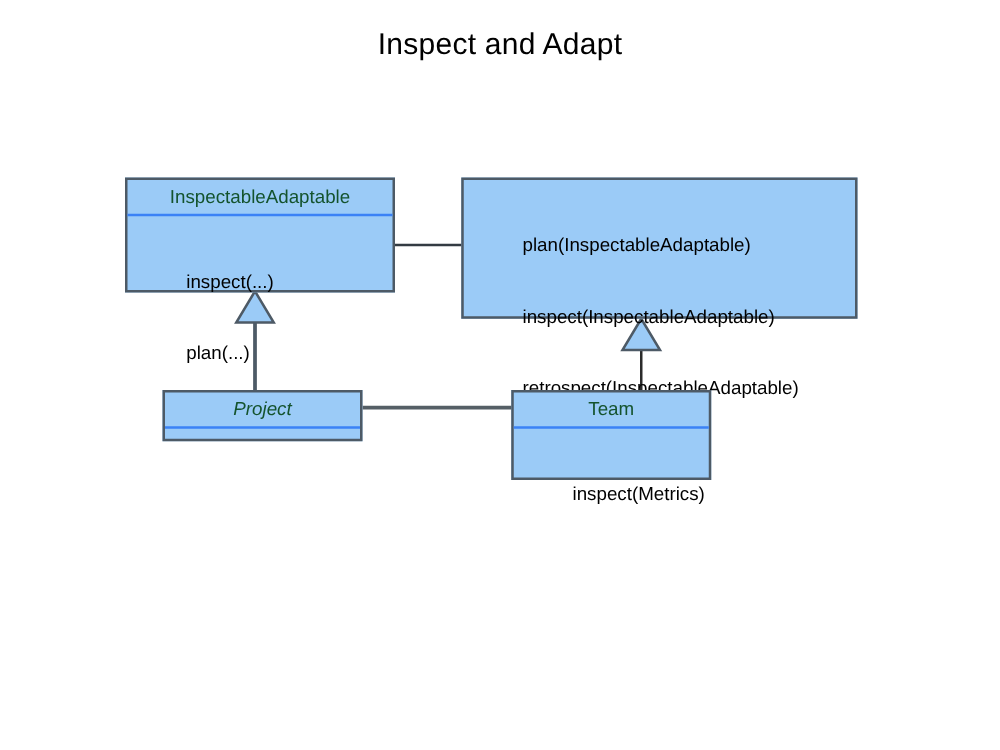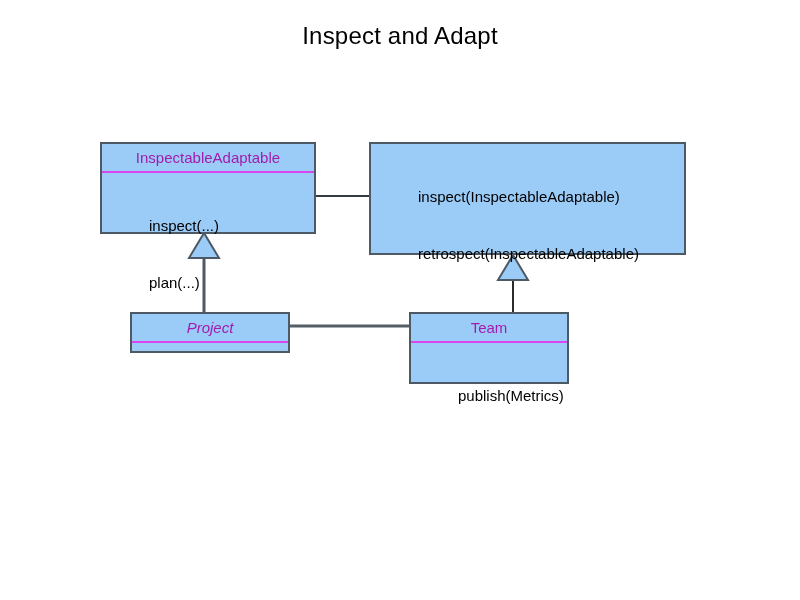--- a/index.html
+++ b/index.html
@@ -53,23 +53,23 @@
     background: #9BCBF7;
     border: 2px solid #4d5a66;
     box-shadow: 0 0 0 0 transparent;
   }
   .uml-name {
     box-sizing: border-box;
     text-align: center;
     font-size: 15px;
     line-height: 1;
     padding: 6px 4px 6px 4px;
-    border-bottom: 2px solid #d946ef;
+    border-bottom: 2px solid #3b82f6;
     white-space: pre;
-    color: #a21caf;
+    color: #14532d;
   }
   .uml-members {
     box-sizing: border-box;
     padding: 5px 6px 5px 6px;
     font-size: 15px;
     line-height: 19px;
     white-space: pre;
     color: #000000;
     margin-left: 41px;
   }
@@ -123,30 +123,31 @@
   <div class="uml-class" id="class-inspectable-adaptable">
     <div class="uml-name">InspectableAdaptable</div>
     <div class="uml-members">
       <div class="member-line">inspect(...)</div>
       <div class="member-line">plan(...)</div>
     </div>
   </div>
 
   <div class="uml-class" id="class-inspector-adaptor">
     <div class="uml-members">
+      <div class="member-line">plan(InspectableAdaptable)</div>
       <div class="member-line">inspect(InspectableAdaptable)</div>
       <div class="member-line">retrospect(InspectableAdaptable)</div>
     </div>
   </div>
 
   <div class="uml-class" id="class-project">
     <div class="uml-name">Project</div>
     <div class="uml-members empty"></div>
   </div>
 
   <div class="uml-class" id="class-team">
     <div class="uml-name">Team</div>
     <div class="uml-members">
-      <div class="member-line">publish(Metrics)</div>
+      <div class="member-line">inspect(Metrics)</div>
     </div>
   </div>
 
 </div>
 
 </body></html>

